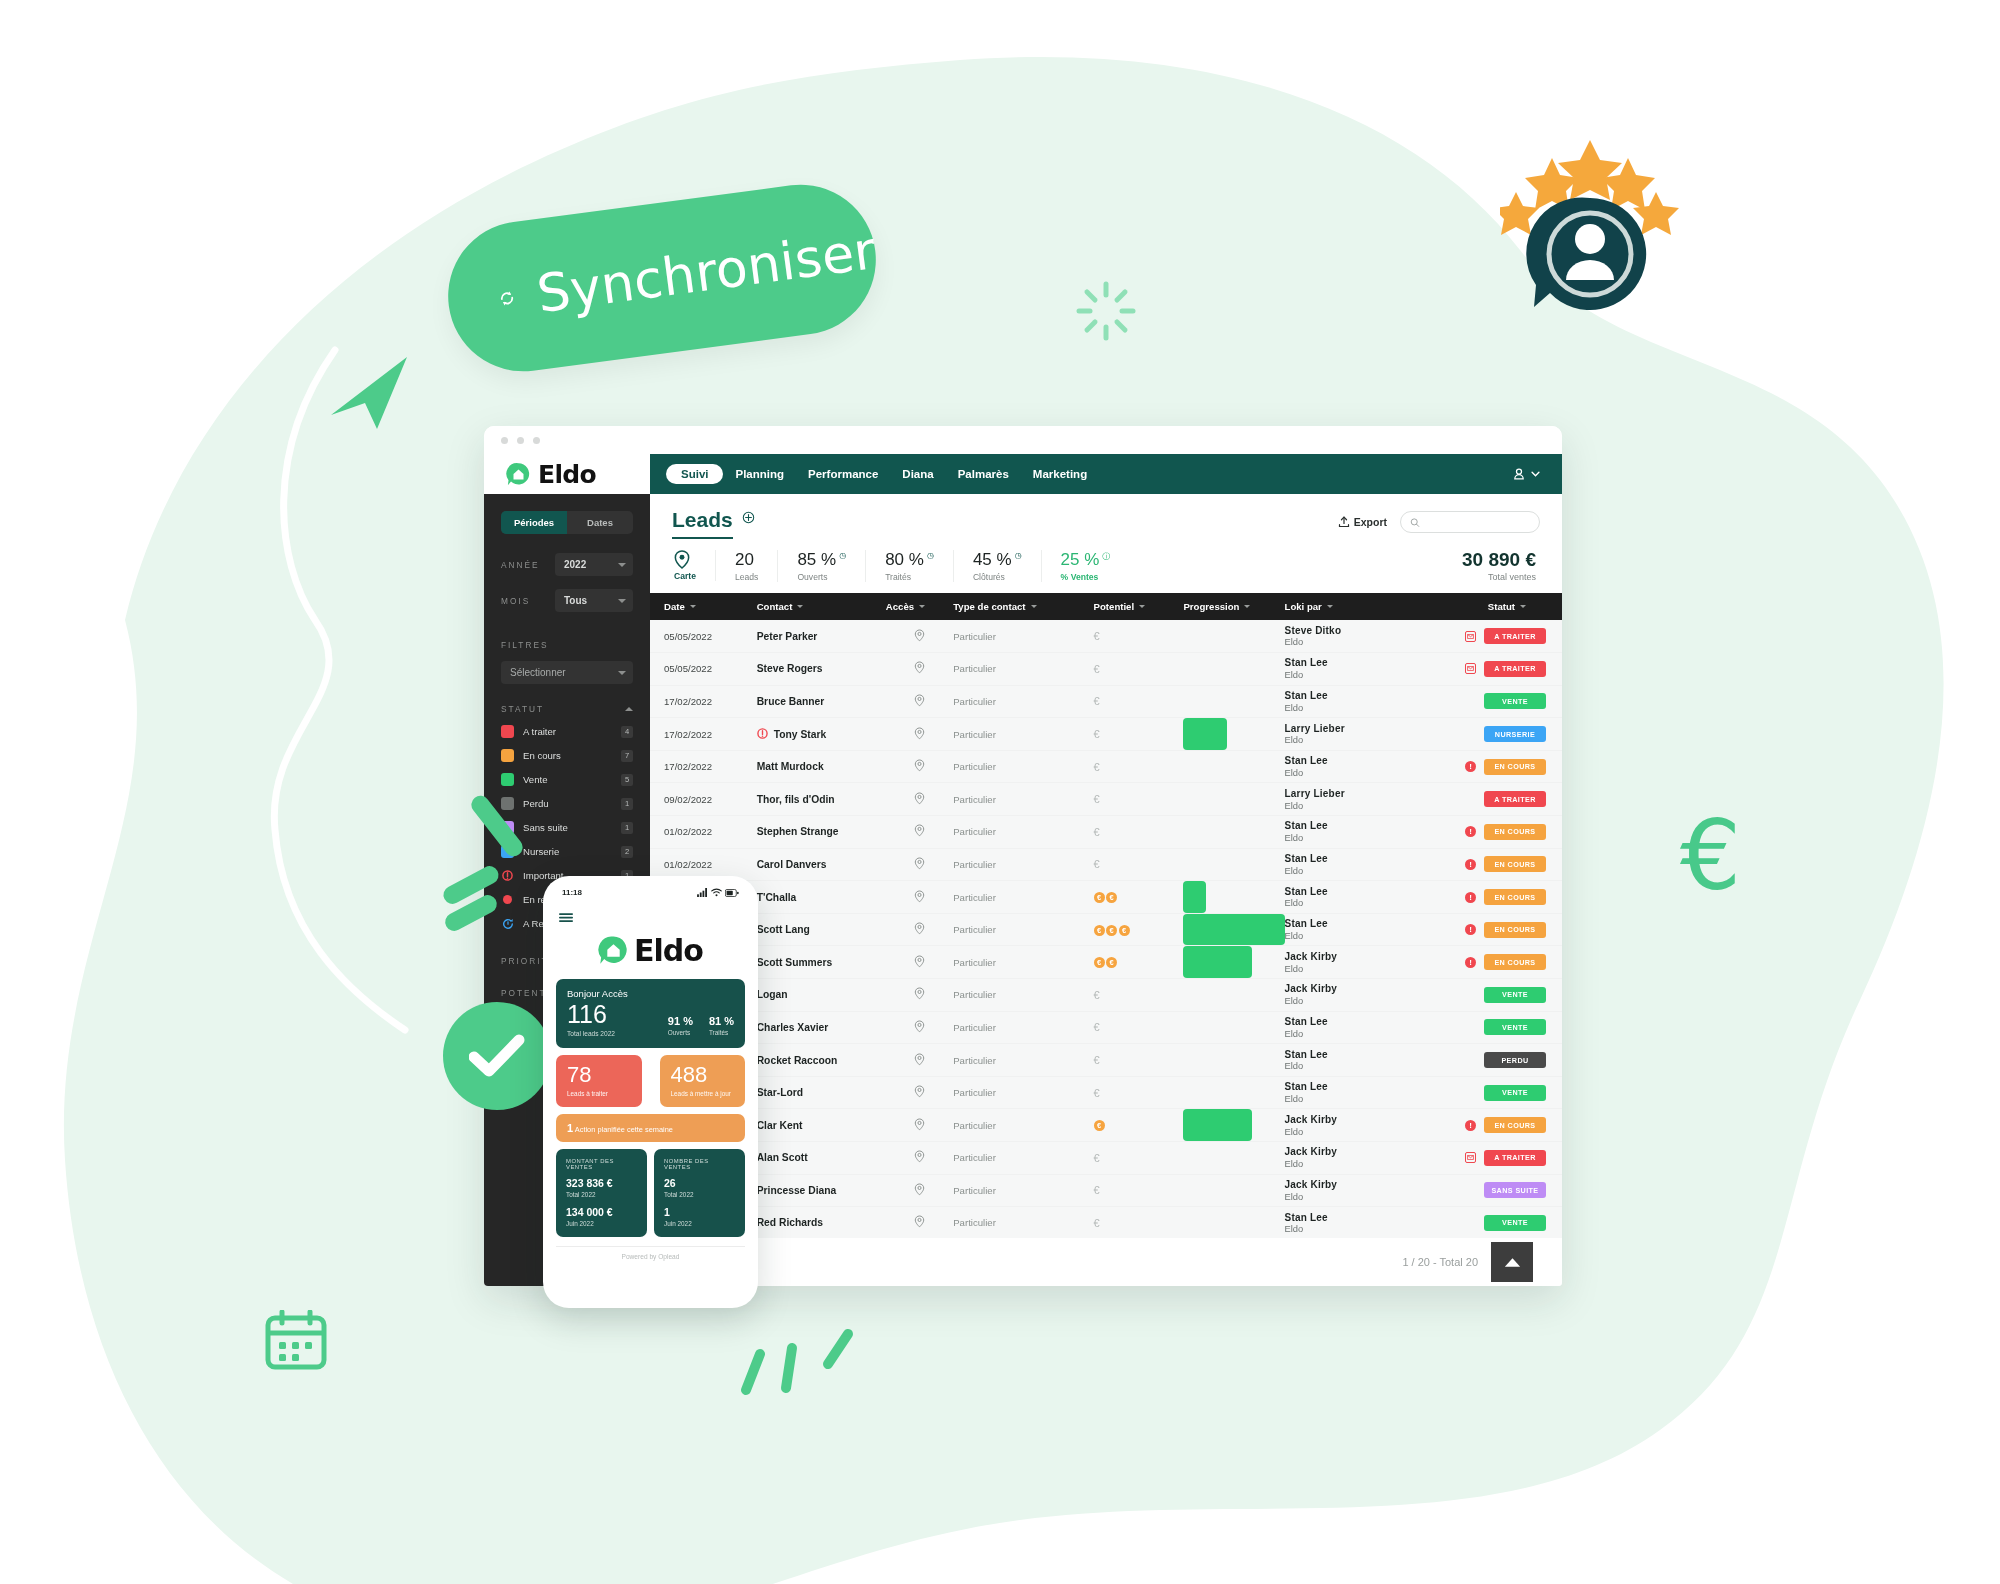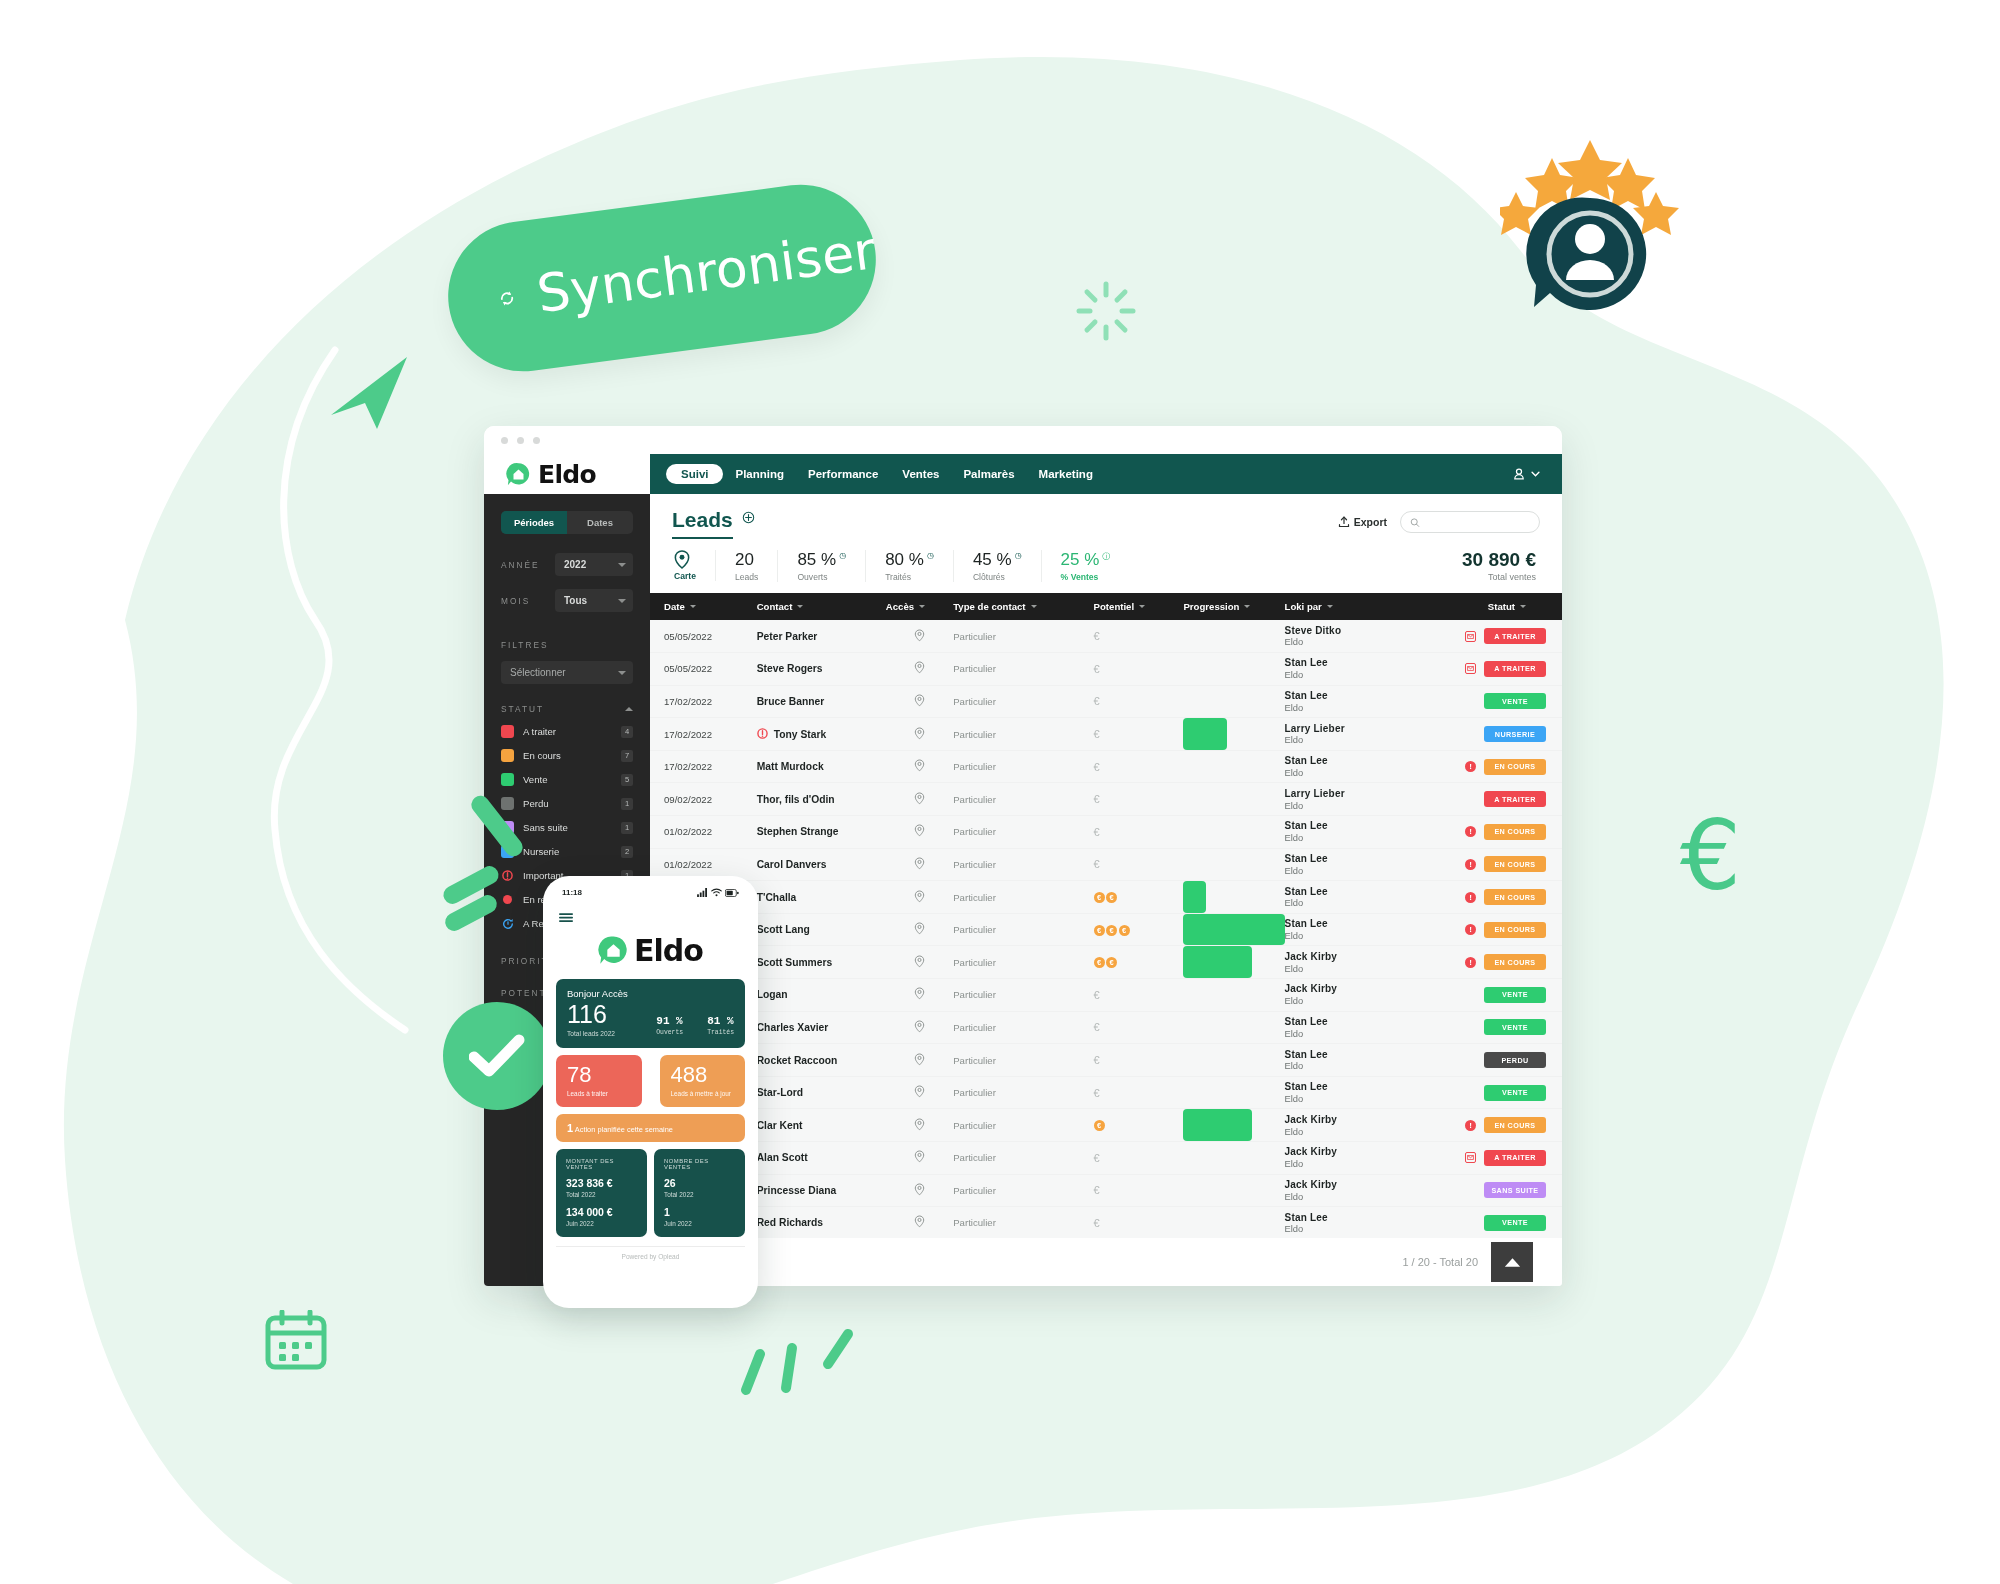--- a/index.html
+++ b/index.html
@@ -190,21 +190,21 @@
   .ph-burger { margin: 9px 0 0 3px; }
   .ph-logo { display: flex; align-items: center; justify-content: center; gap: 5px; margin: 6px 0 11px; }
   .ph-logo .m { width: 31px; height: 31px; }
   .ph-logo .w { font-family: "DejaVu Sans", sans-serif; font-weight: 700; font-size: 30px; color: #121212; letter-spacing: -1px; }
 
   .ph-hero { background: #17514B; border-radius: 7px; padding: 9px 11px 11px; color: #fff; }
   .ph-hero .greet { font-size: 9.5px; margin-bottom: 3px; }
   .ph-hero .row { display: flex; align-items: flex-end; }
   .ph-hero .big { font-size: 25px; font-weight: 400; line-height: 1; }
   .ph-hero .bigsub { font-size: 6.6px; color: #cfdcd9; margin-top: 3px; }
-  .ph-hero .mini { margin-left: auto; display: flex; gap: 24px; padding-bottom: 1px; font-family: Liberation Mono, monospace; }
+  .ph-hero .mini { margin-left: auto; display: flex; gap: 16px; padding-bottom: 1px; }
   .ph-hero .mini div { text-align: left; }
   .ph-hero .mini .v { font-size: 11px; font-weight: 700; }
   .ph-hero .mini .l { font-size: 6.4px; color: #cfdcd9; margin-top: 2px; }
 
   .ph-pair { display: flex; gap: 18px; margin-top: 7px; }
   .ph-card { flex: 1; border-radius: 7px; padding: 9px 11px 10px; color: #fff; }
   .ph-card .v { font-size: 22px; line-height: 1; }
   .ph-card .l { font-size: 6.4px; margin-top: 4px; opacity: .92; }
   .c-red { background: #EC6659; }
   .c-org { background: #EE9E55; }
@@ -308,21 +308,21 @@
         <svg class="logo-mark" viewBox="0 0 40 40">
           <path d="M20 2a17 17 0 1 1-12 29l-5 6 1-8A17 17 0 0 1 20 2z" fill="#3FC97D"></path>
           <path d="M20 12l8 7v9h-16v-9z" fill="#fff"></path>
         </svg>
         <span class="logo-word">Eldo</span>
       </div>
       <div class="navbar">
         <div class="nav-item active">Suivi</div>
         <div class="nav-item">Planning</div>
         <div class="nav-item">Performance</div>
-        <div class="nav-item">Ventes</div>
+        <div class="nav-item">Diana</div>
         <div class="nav-item">Palmarès</div>
         <div class="nav-item">Marketing</div>
         <div class="nav-spacer"></div>
         <div class="nav-user">
           <svg width="14" height="14" viewBox="0 0 20 20">
             <circle cx="10" cy="6.5" r="3.6" fill="none" stroke="#fff" stroke-width="1.8"></circle>
             <path d="M4 17a6 6 0 0 1 12 0z" fill="none" stroke="#fff" stroke-width="1.8"></path>
           </svg>
           <svg width="9" height="6" viewBox="0 0 10 7">
             <path d="M1 1.5L5 5.5L9 1.5" fill="none" stroke="#fff" stroke-width="1.6" stroke-linecap="round"></path>

